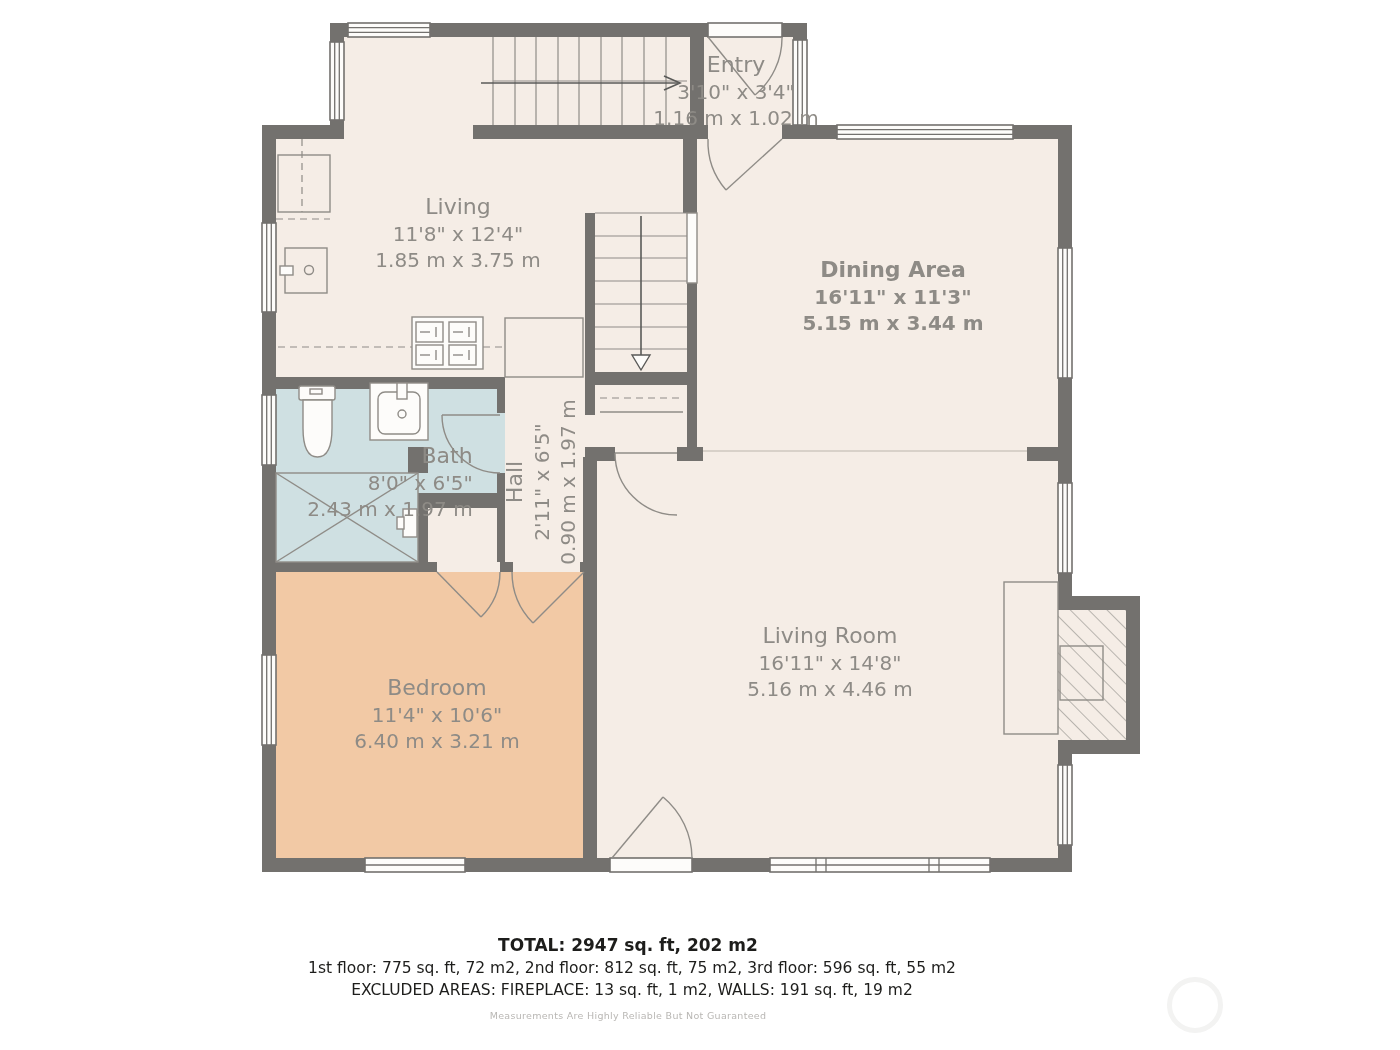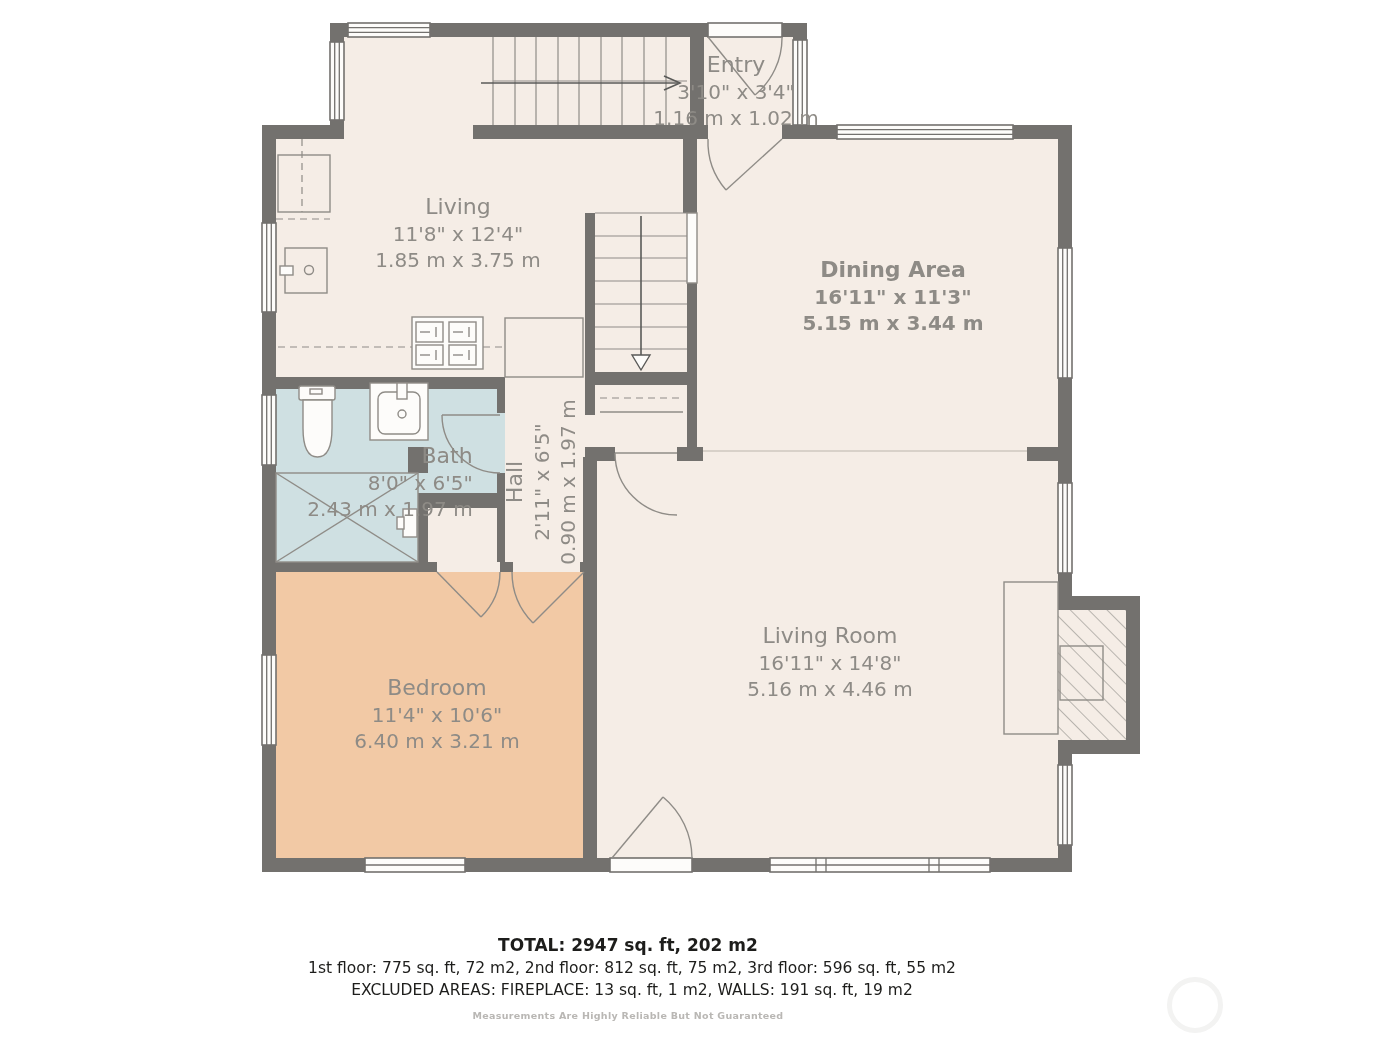--- a/index.html
+++ b/index.html
@@ -34,21 +34,21 @@
   .arrow{stroke:#5a5a58;stroke-width:1.6;fill:none;}
   .openline{stroke:var(--open-line);stroke-width:2;fill:none;}
   .lbl{position:absolute;transform:translate(-50%,-50%);text-align:center;color:var(--label);
        white-space:nowrap;pointer-events:none;}
   .lbl .nm{font-size:22px;line-height:28px;}
   .lbl .dm{font-size:20px;line-height:26px;}
   .lbl.rot{transform:translate(-50%,-50%) rotate(-90deg);}
   .summary{position:absolute;left:0;right:0;top:934px;text-align:center;color:var(--text-dark);}
   .summary .l1{font-size:17px;font-weight:bold;line-height:23px;}
   .summary .l2,.summary .l3{font-size:15.5px;line-height:22px;margin-left:8px;}
-  .summary .l4{margin-top:9px;font-size:9.5px;color:var(--text-faint);letter-spacing:.3px;font-weight:bold;}
+  .summary .l4{margin-top:9px;font-size:9.5px;color:var(--text-faint);letter-spacing:.3px;}
   .wm{position:absolute;left:1167px;top:977px;width:46px;height:46px;border:5px solid var(--watermark);
       border-radius:50%;}
 </style>
 </head>
 <body>
 
 <div id="stage">
 
   <svg width="1400" height="1050" viewBox="0 0 1400 1050">
     <defs>

